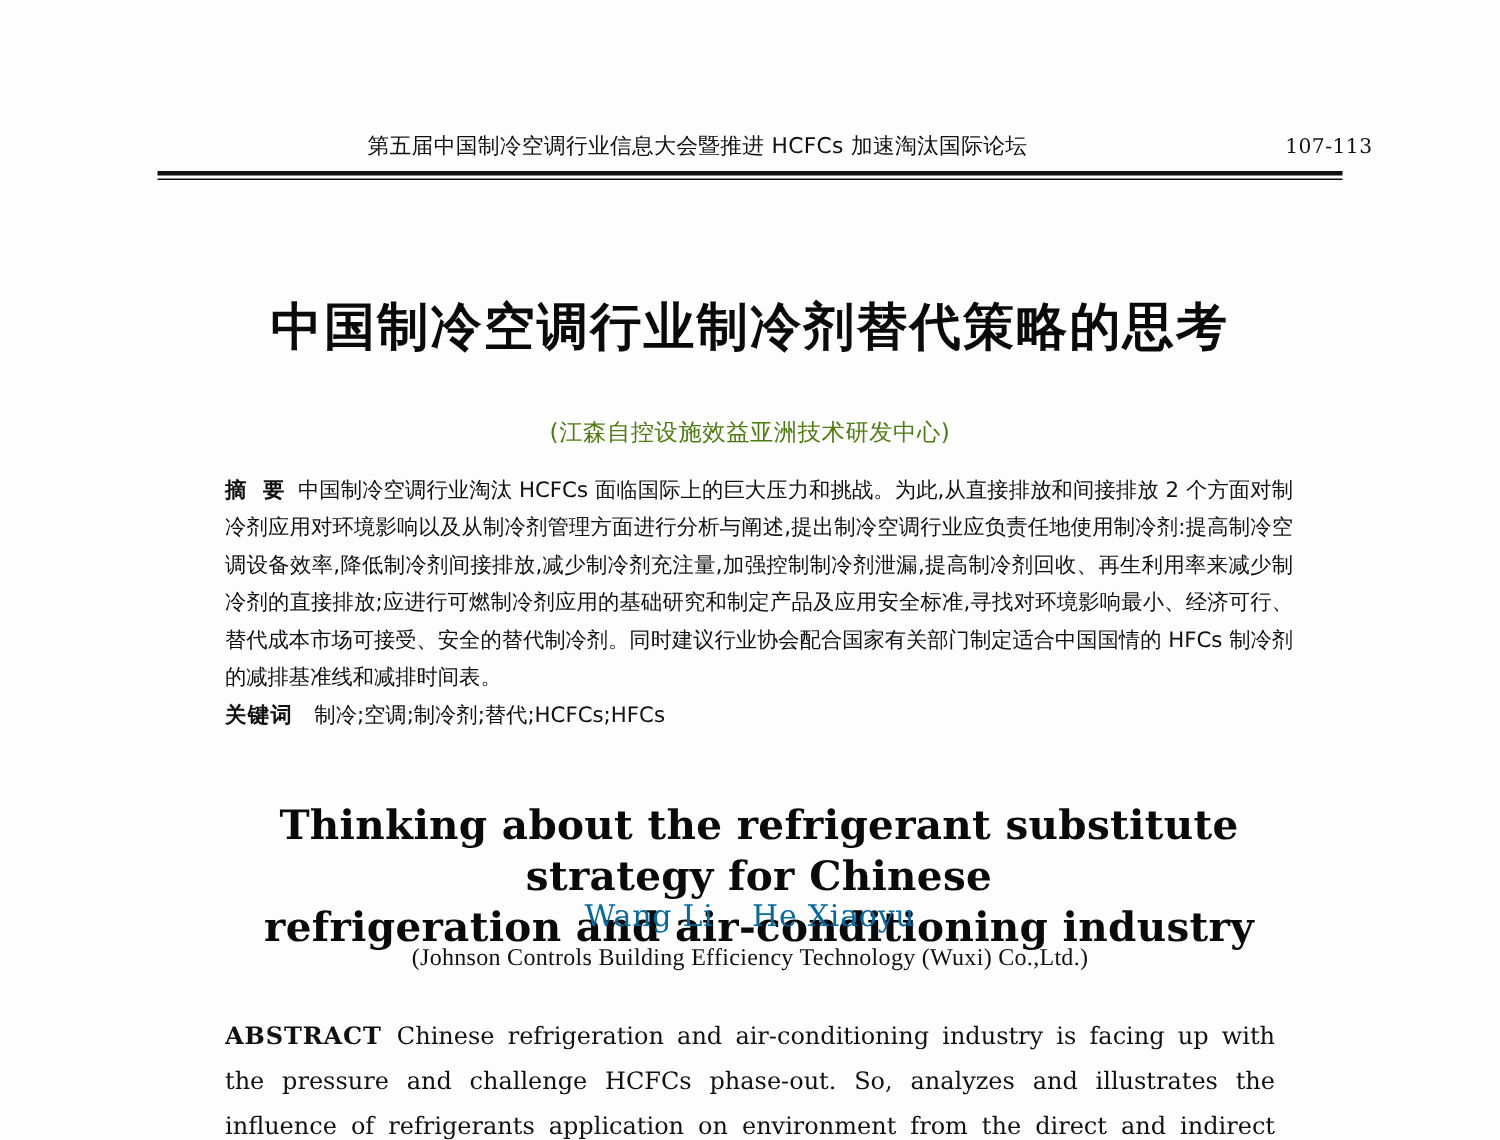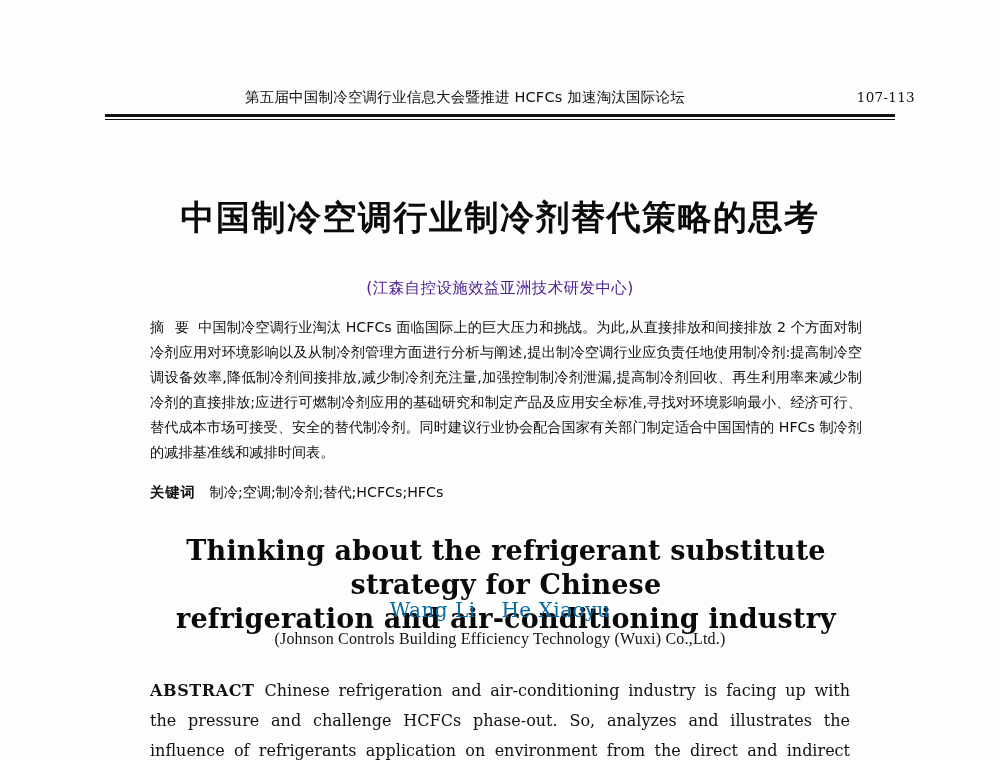--- a/index.html
+++ b/index.html
@@ -99,50 +99,49 @@
 
   .cn-affil {
     position: absolute;
     left: 0;
     right: 0;
     top: 278px;
     text-align: center;
     font-family: "DejaVu Sans", "Liberation Sans", sans-serif;
     font-size: 15.5px;
     letter-spacing: 0.4px;
-    color: #4c1d95;
+    color: #4d7c0f;
   }
 
   
   .cn-abstract {
     position: absolute;
     left: 150px;
     width: 712px;
     top: 315px;
     font-family: "DejaVu Sans", "Liberation Sans", sans-serif;
     font-size: 14.2px;
     line-height: 25px;
     text-align: justify;
     color: #111;
   }
   .cn-abstract .lbl {
-    font-weight: normal;
+    font-weight: bold;
     letter-spacing: 3px;
     margin-right: 6px;
   }
   .cn-keywords {
     position: absolute;
     left: 150px;
     width: 712px;
     top: 465px;
     font-family: "DejaVu Sans", "Liberation Sans", sans-serif;
     font-size: 14.2px;
     line-height: 25px;
     color: #111;
-    margin-top: 15px;
   }
   .cn-keywords .lbl {
     font-weight: bold;
     letter-spacing: 1px;
     margin-right: 14px;
   }
 
   
   .en-title {
     position: absolute;

